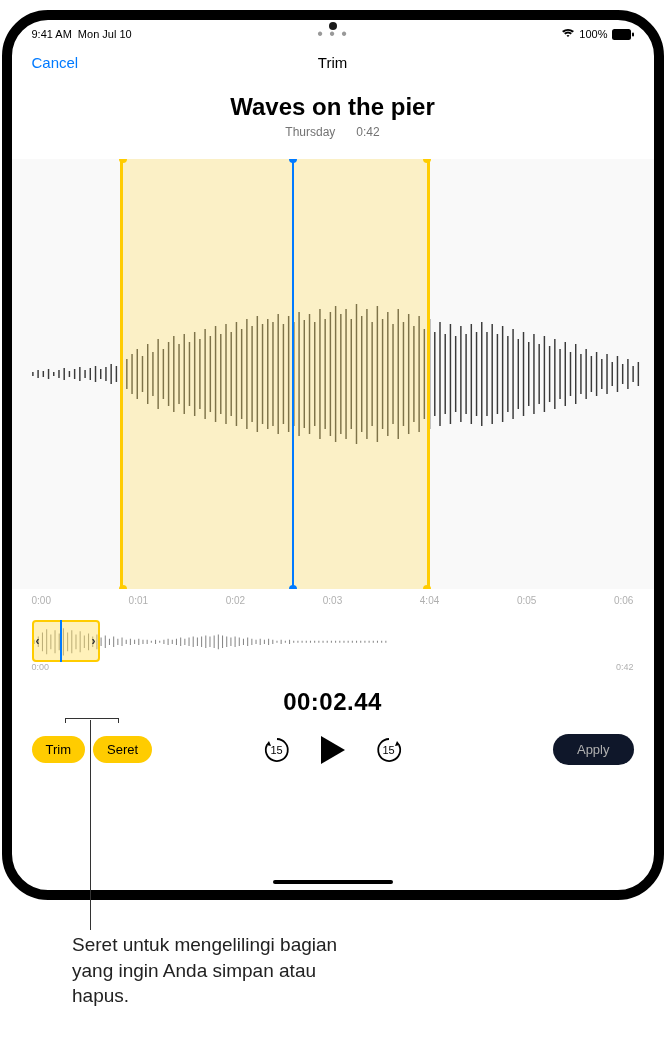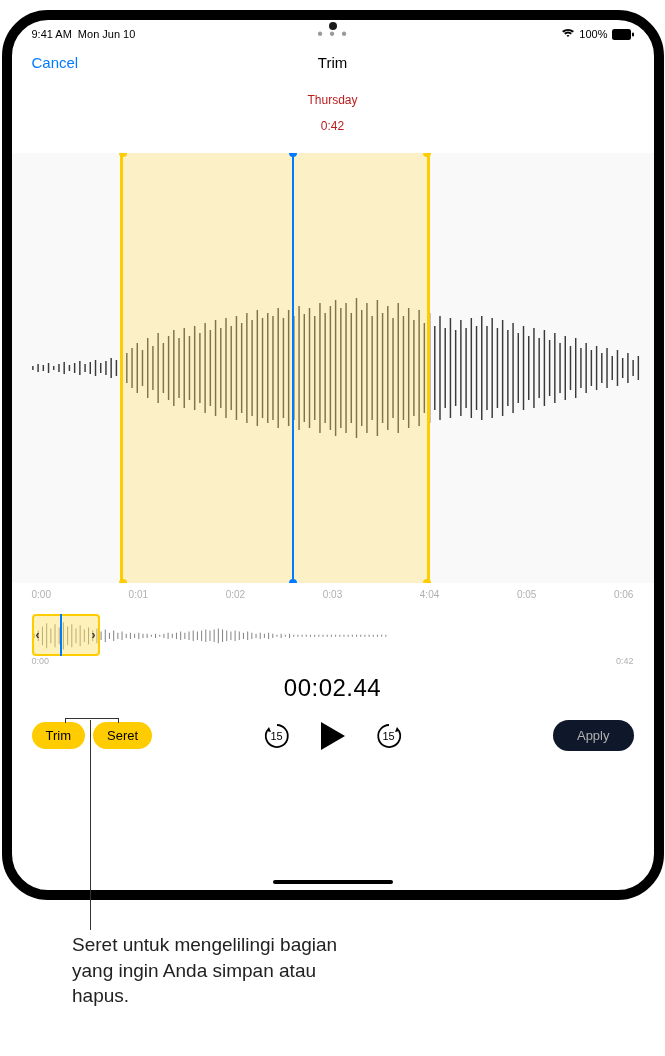--- a/index.html
+++ b/index.html
@@ -73,25 +73,24 @@
       text-align: center;
       margin-top: 12px;
     }
     .recording-title {
       font-size: 24px;
       font-weight: 700;
     }
     .recording-meta {
       display: flex;
       justify-content: center;
-      gap: 12px;
+      gap: 21px;
       font-size: 12px;
-      color: #b91c1c;
+      color: #737373;
       margin-top: 4px;
-      flex-direction: column;
     }
     .waveform-main {
       position: relative;
       height: 430px;
       margin-top: 20px;
       background: #f9f9f9;
       overflow: hidden;
     }
     .trim-selection {
       position: absolute;
@@ -192,23 +191,23 @@
     .overview-time {
       display: flex;
       justify-content: space-between;
       margin: 2px 20px 0;
       font-size: 9px;
       color: #b0b0b0;
     }
     .current-time {
       text-align: center;
       font-size: 24px;
-      font-weight: 400;
+      font-weight: 700;
       font-variant-numeric: tabular-nums;
-      margin-top: 8px;
+      margin-top: 16px;
       letter-spacing: 0.5px;
     }
     .controls-row {
       display: flex;
       align-items: center;
       justify-content: space-between;
       padding: 18px 20px 0;
       gap: 10px;
     }
     .left-buttons { display: flex; gap: 8px; }
@@ -312,21 +311,21 @@
   </style>
 </head>
 <body>
 
 <div class="device-frame">
   <div class="camera-notch"></div>
 
   <div class="status-bar">
     <div class="status-left">
       <span>9:41 AM</span>
-      <span>Mon Jun 10</span>
+      <span>Mon Jul 10</span>
     </div>
     <div class="status-center">• • •</div>
     <div class="status-right">
       <span class="wifi-icon">
         <svg width="14" height="10" viewBox="0 0 14 10">
             <path d="M7 9 L5.5 7.5 Q7 6.5 8.5 7.5 Z M3 5 Q7 2 11 5 L9.5 6.5 Q7 4.5 4.5 6.5 Z M1 3 Q7 -1 13 3 L11.5 4.5 Q7 1 2.5 4.5 Z" fill="#000"></path>
           </svg>
       </span>
       <span>100%</span>
       <span class="battery-icon">
@@ -337,20 +336,21 @@
       </span>
     </div>
   </div>
 
   <div class="nav-bar">
     <span class="nav-cancel">Cancel</span>
     <span class="nav-title">Trim</span>
   </div>
 
   <div class="recording-header">
+    <div class="recording-title">Waves on the pier</div>
     <div class="recording-meta">
       <span>Thursday</span>
       <span>0:42</span>
     </div>
   </div>
 
   <div class="waveform-main">
     <svg class="waveform-svg" viewBox="0 0 615 160" preserveAspectRatio="none">
       <g fill="#555">
         

